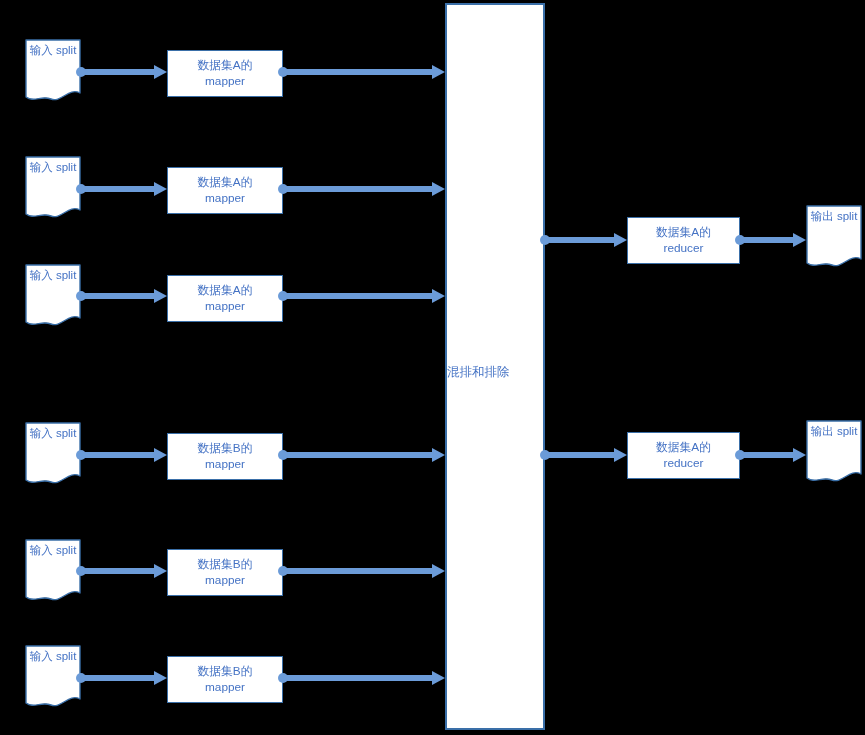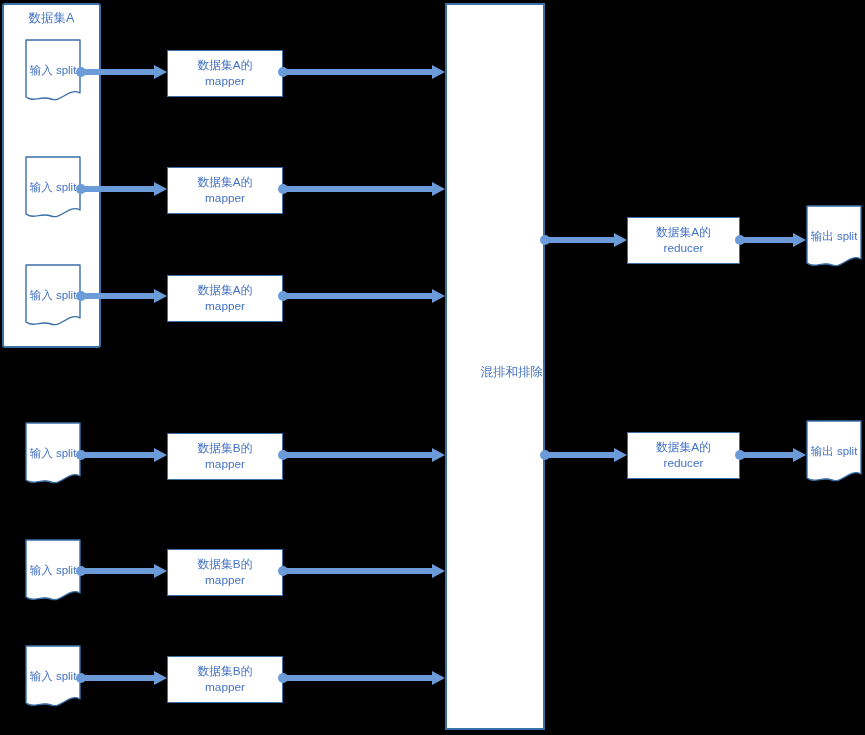--- a/index.html
+++ b/index.html
@@ -21,21 +21,21 @@
     text-align:center;color:#4472c4;
     font-size:12.5px;line-height:14px;
   }
 
   
   .doc{
     position:absolute;width:56px;height:66px;
   }
   .doc svg{position:absolute;left:0;top:0;width:56px;height:66px;display:block;}
   .doc .doc-text{
-    position:absolute;left:0;right:0;top:24px;
+    position:absolute;left:0;right:0;top:4px;
     text-align:center;color:#4472c4;
     font-size:11.5px;line-height:14.5px;
     pointer-events:none;
   }
 
   
   .pbox{
     position:absolute;background:#ffffff;
     border:1.6px solid #3a6fa8;box-sizing:border-box;
     display:flex;flex-direction:column;align-items:center;justify-content:center;
@@ -43,21 +43,21 @@
   }
   .pbox span{display:block;white-space:nowrap;text-align:right;}
 
   
   .shuffle{
     position:absolute;background:#ffffff;
     border:2px solid #3a6fa8;box-sizing:border-box;
   }
   .shuffle-label{
     position:absolute;left:0;right:0;
-    text-align:right;color:#4472c4;
+    text-align:left;color:#4472c4;
     font-size:12.5px;line-height:15px;
   }
 
   
   .conn{position:absolute;height:0;}
   .conn .bar{
     position:absolute;left:0;top:-3px;height:6px;
     background:#6b9bd8;
   }
   .conn .dot{
@@ -71,23 +71,20 @@
     border-top:7.5px solid transparent;
     border-bottom:7.5px solid transparent;
     border-left:13px solid #6b9bd8;
   }
 </style>
 </head>
 <body>
 
 <div id="stage">
 
-  <div class="dataset-group" style="left:2px;top:3px;width:99px;height:345px;">
-    <div class="dataset-label">数据集A</div>
-  </div>
 
   <div class="doc" style="left:25px;top:39px;">
     <svg viewBox="0 0 56 66" preserveAspectRatio="none">
       <path d="M1,1 L55,1 L55,54 C44,48 36,64 26,60 C16,56 9,64 1,58 Z" fill="#ffffff" stroke="#3a6fa8" stroke-width="1.4" stroke-linejoin="round"></path>
     </svg>
     <div class="doc-text">
       <span>输入</span>
       <span>split</span>
     </div>
   </div>

